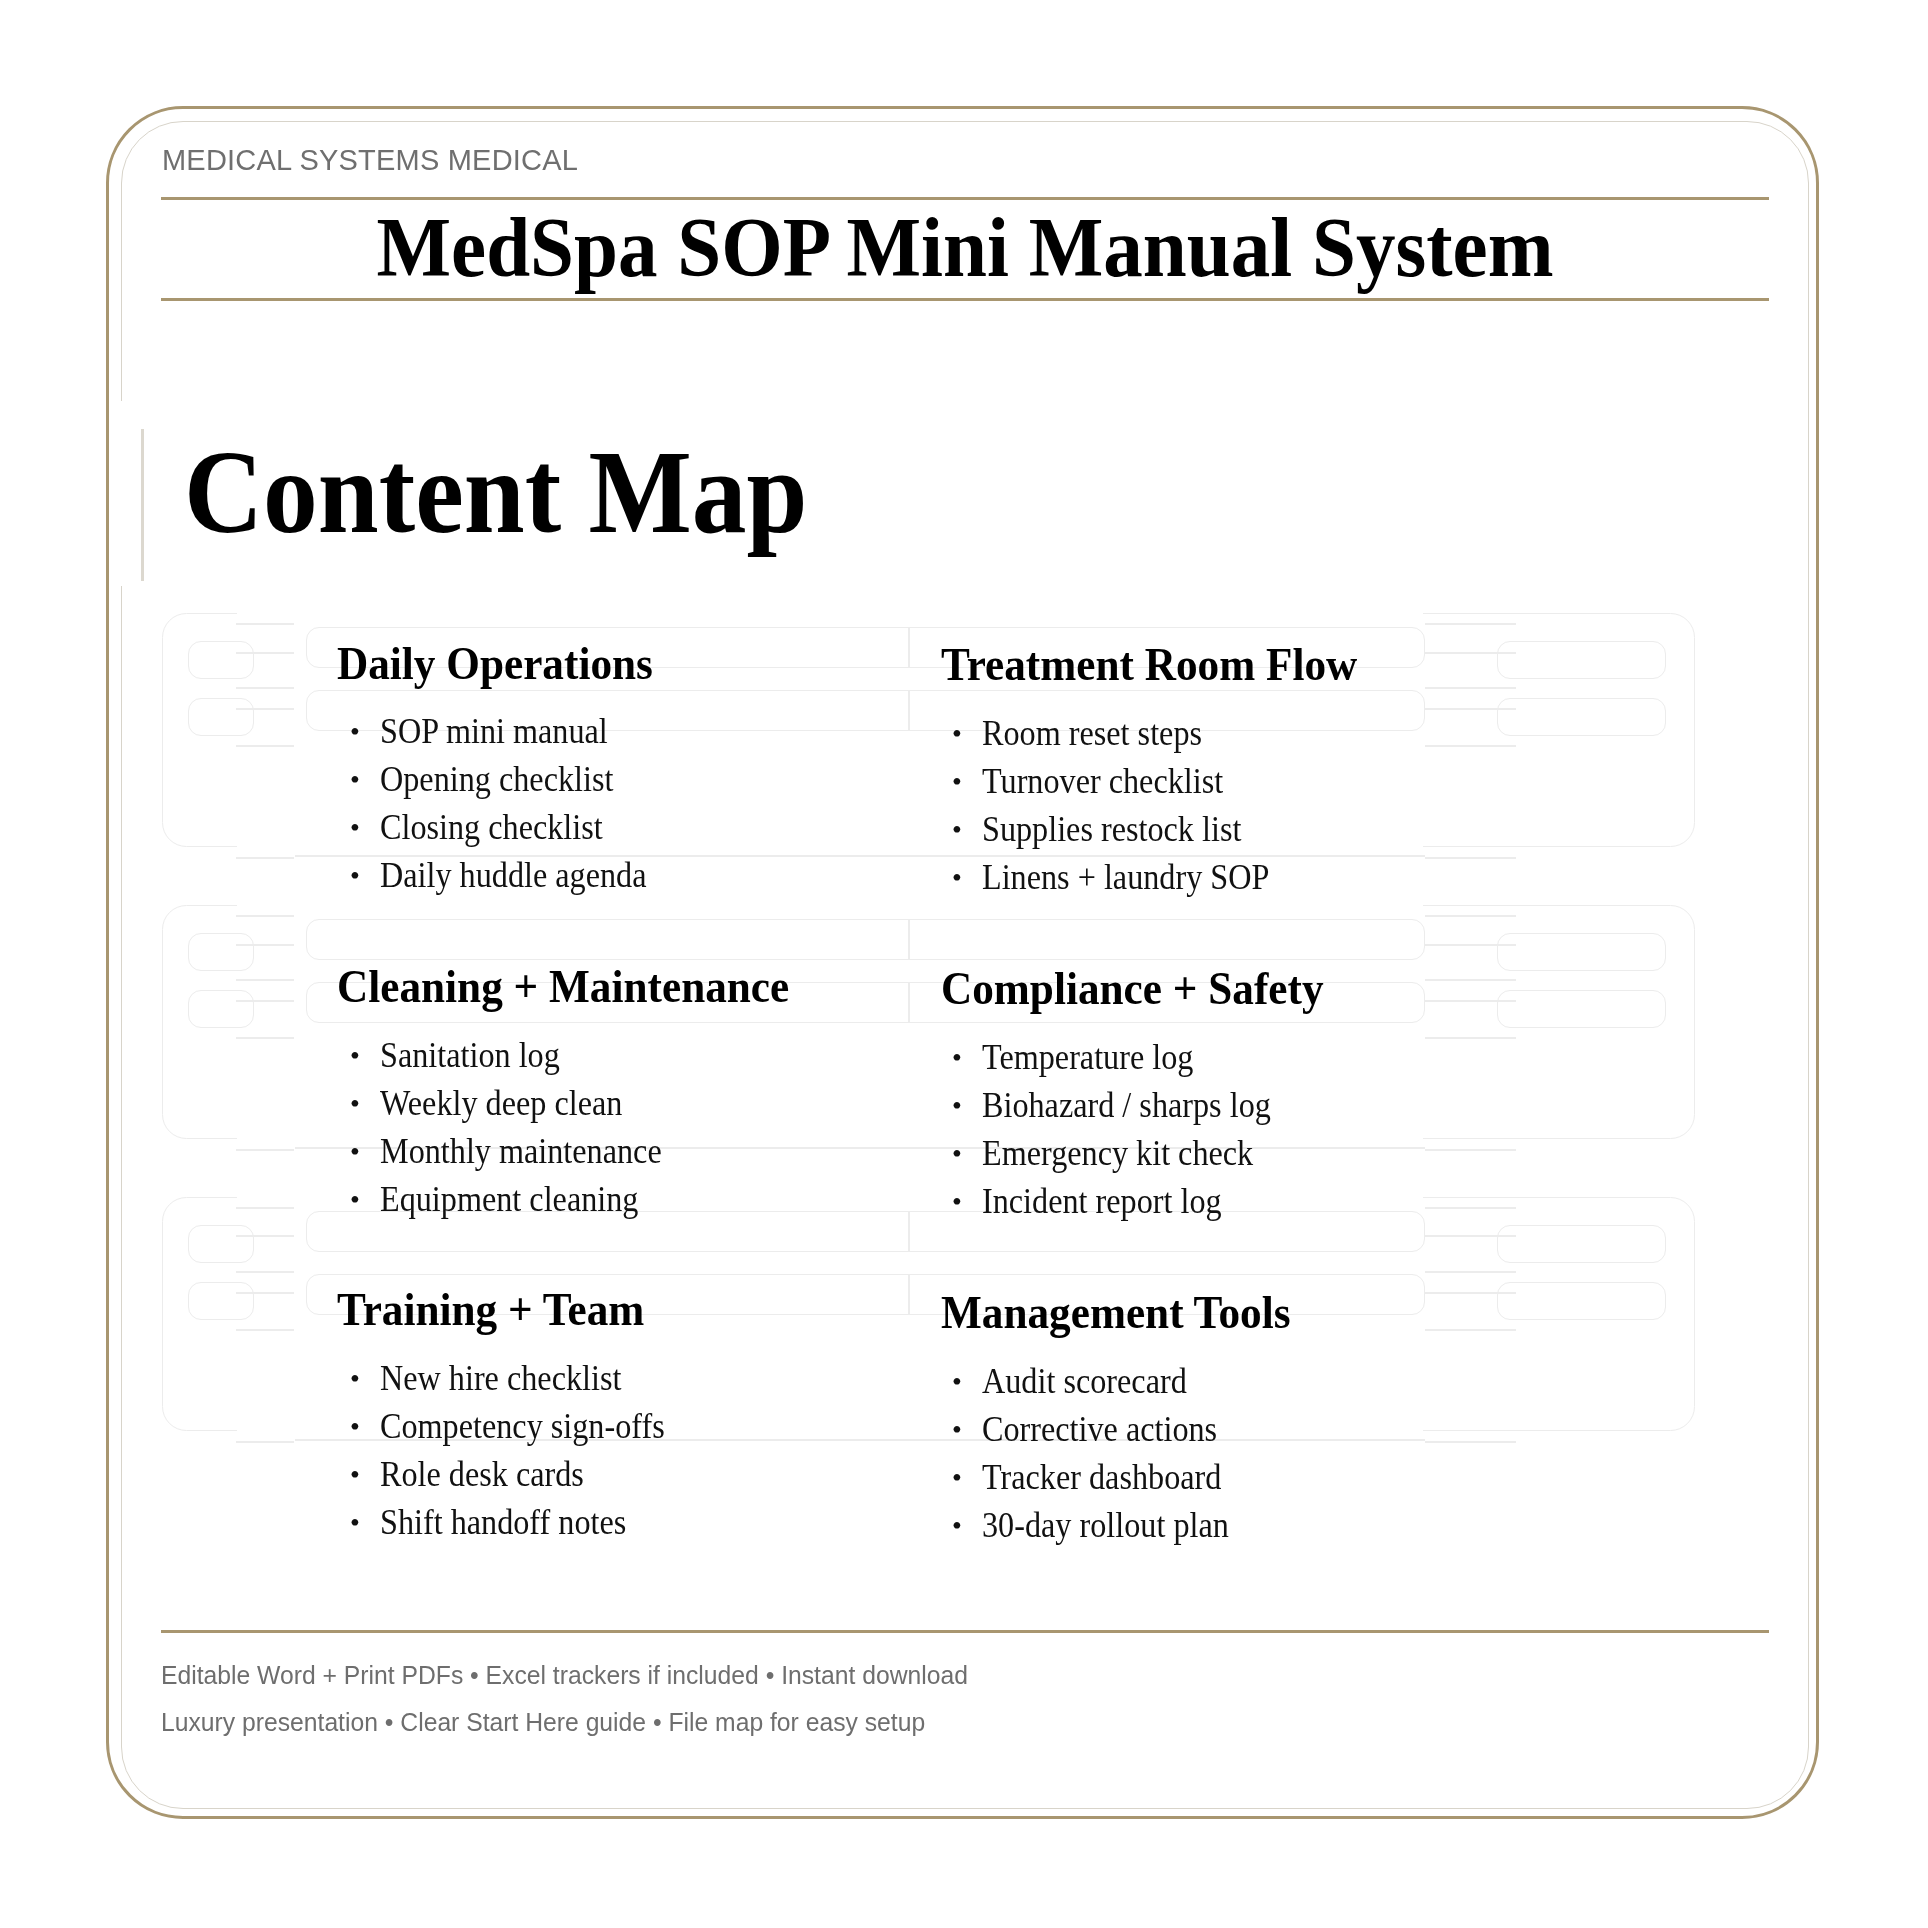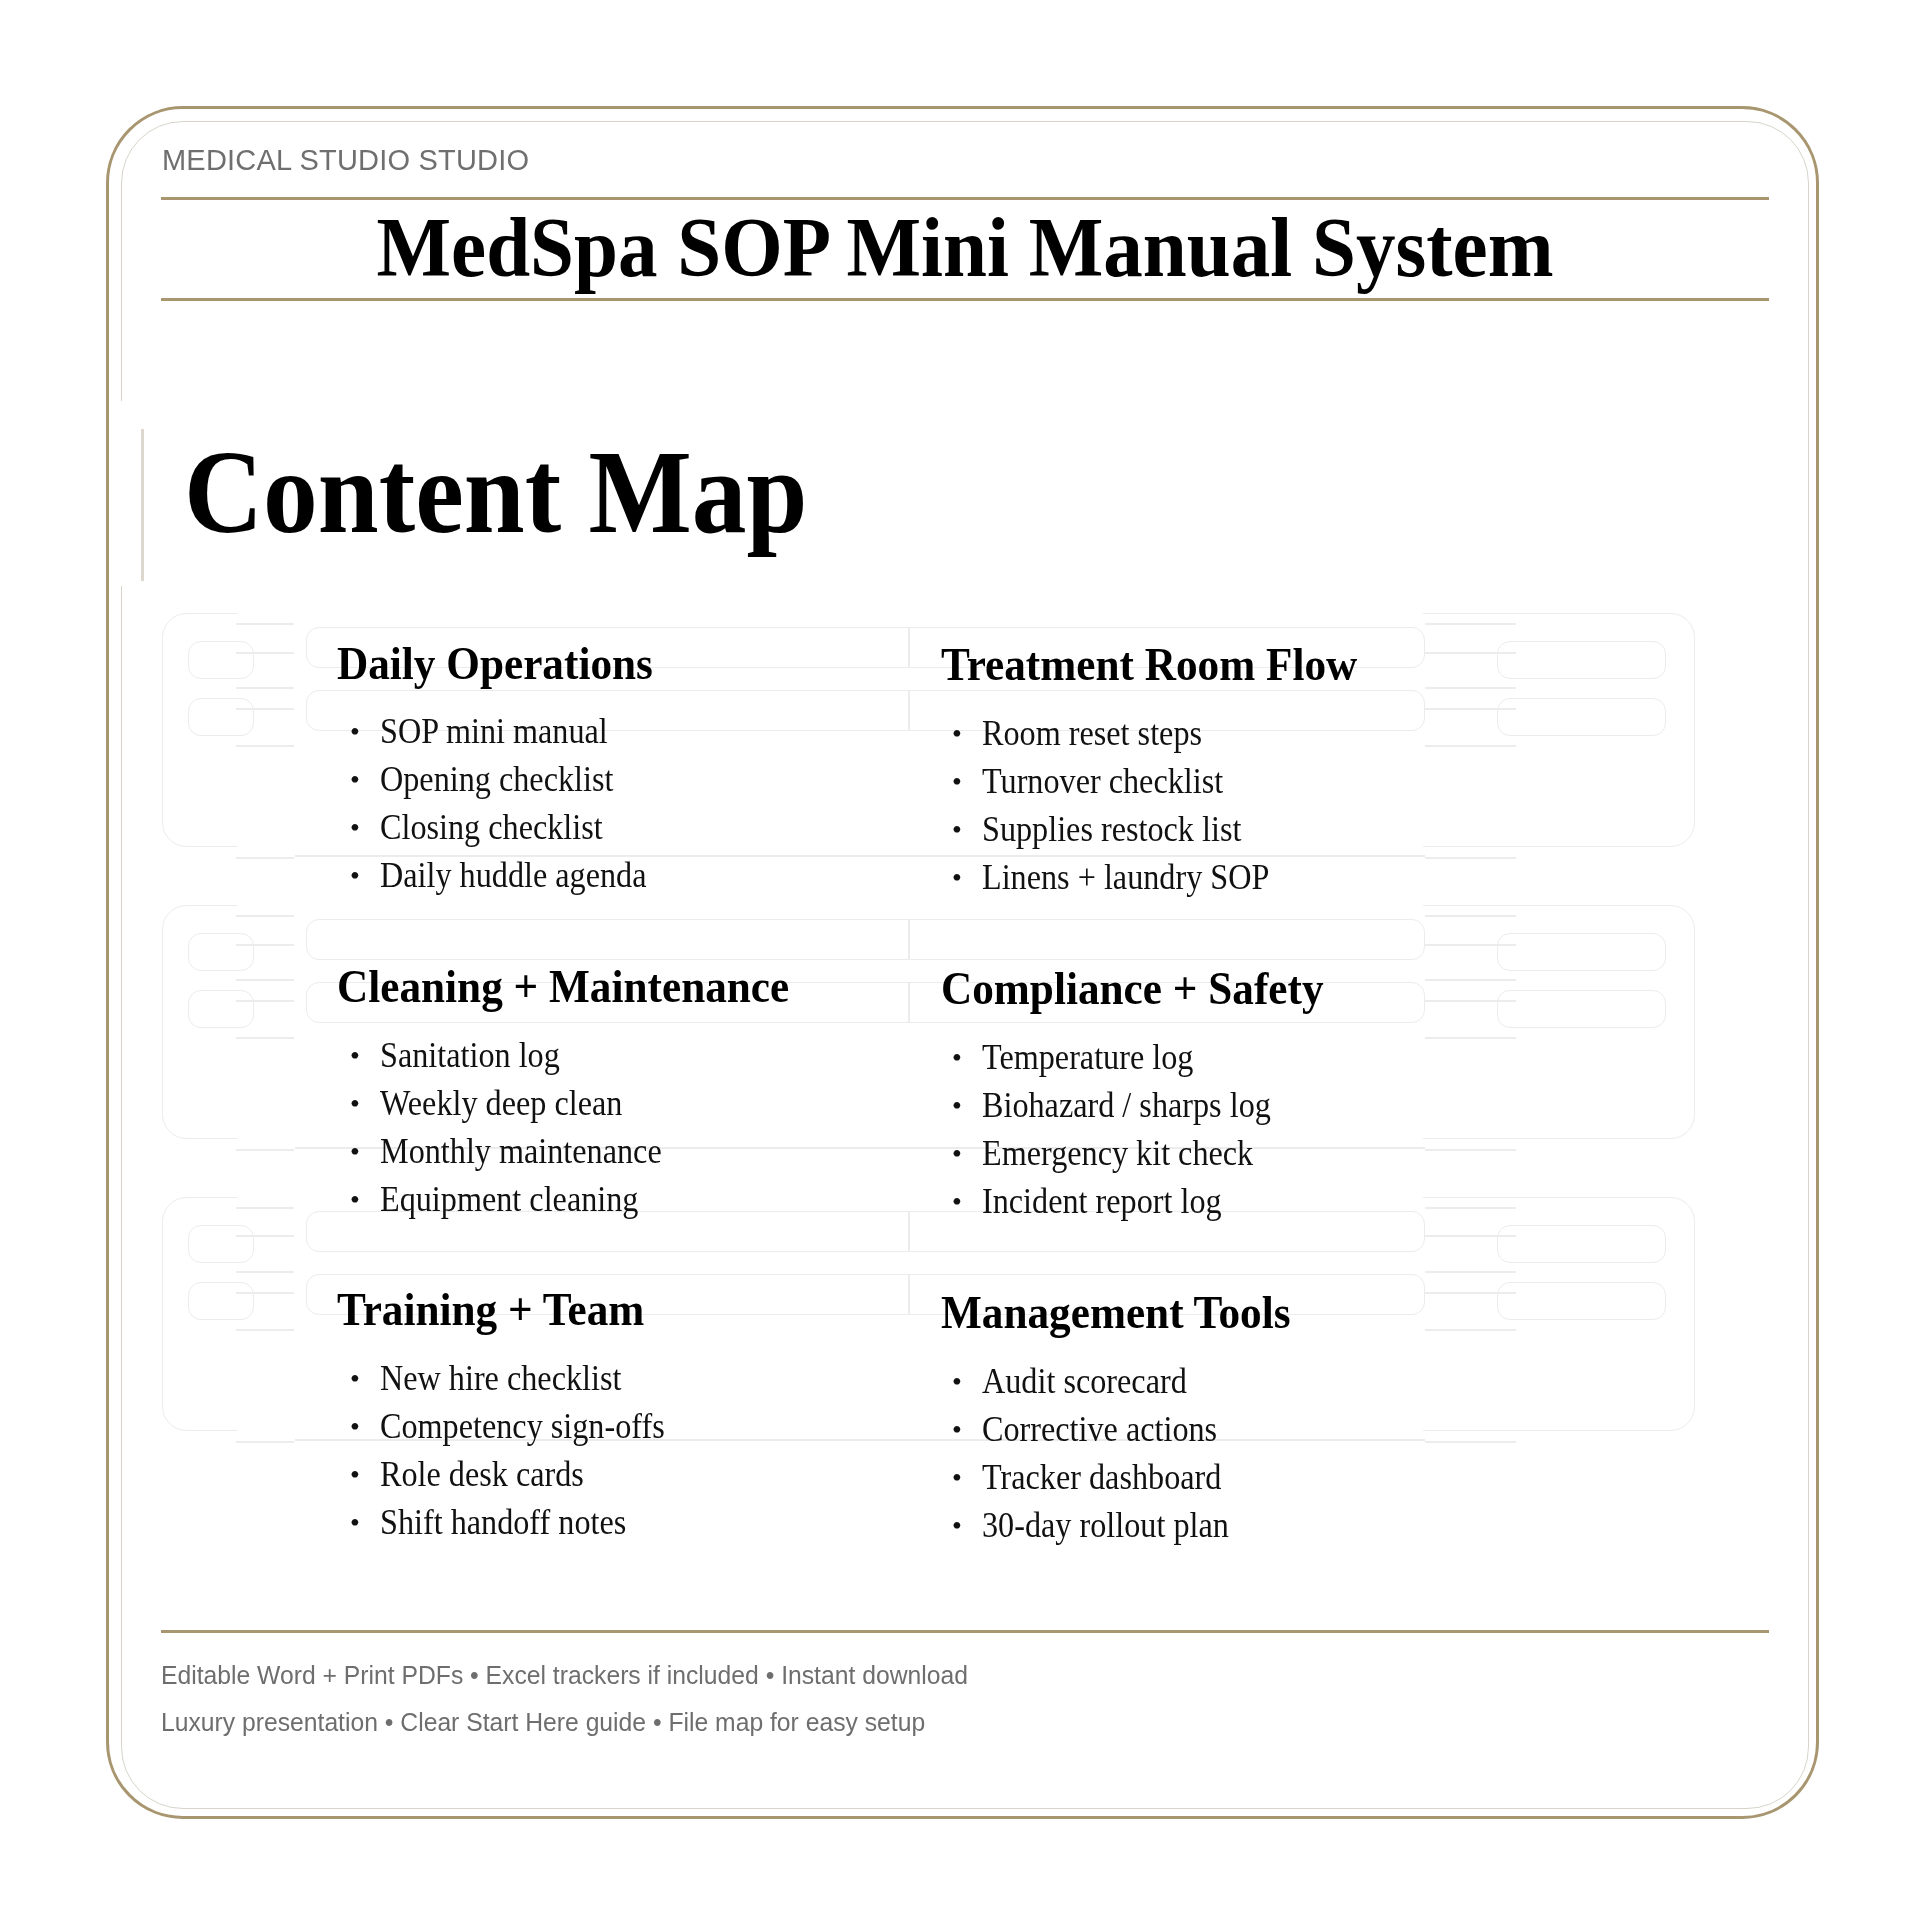--- a/index.html
+++ b/index.html
@@ -39,21 +39,21 @@
   .footer-line { left: 161px; font-family: "Liberation Sans", sans-serif; font-size: 26px; line-height: 32px; color: #6e6e6e; white-space: nowrap; transform: scaleX(0.95); transform-origin: 0 50%; }
 </style>
 </head>
 <body>
 
 <div class="abs outer-frame"></div>
 <div class="abs inner-frame"></div>
 <div class="abs inner-gap"></div>
 <div class="abs accent-bar"></div>
 
-<div class="abs eyebrow">MEDICAL STUDIO STUDIO</div>
+<div class="abs eyebrow">MEDICAL SYSTEMS MEDICAL</div>
 <div class="abs rule rule-top"></div>
 <div class="abs title">MedSpa SOP Mini Manual System</div>
 <div class="abs rule rule-bottom"></div>
 
 <div class="abs page-heading">Content Map</div>
 
 <div id="ghost-layer">
     <div class="abs g-card" style="left: 162px; top: 613px; width: 1533px; height: 234px;"></div>
     <div class="abs g-mask" style="left: 237px; top: 609px; width: 1186px; height: 247px;"></div>
     <div class="abs g-box" style="left: 188px; top: 641px; width: 66px; height: 38px;"></div>

